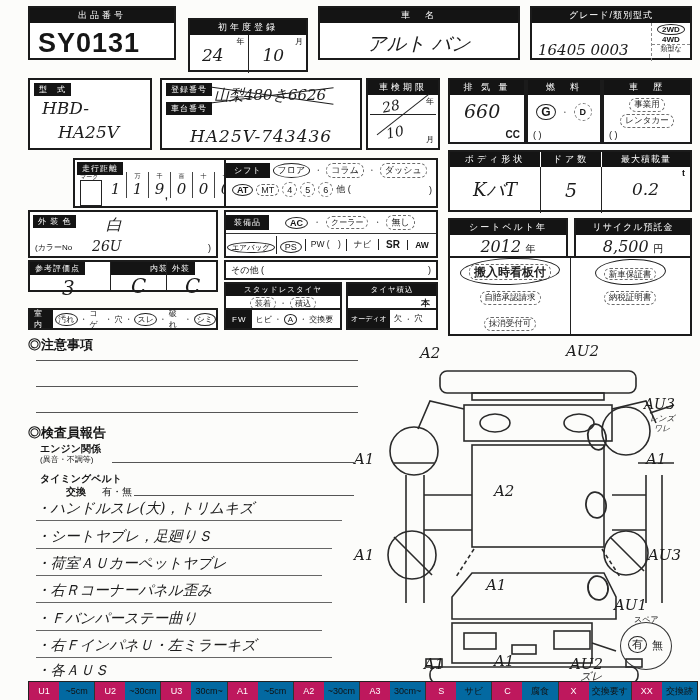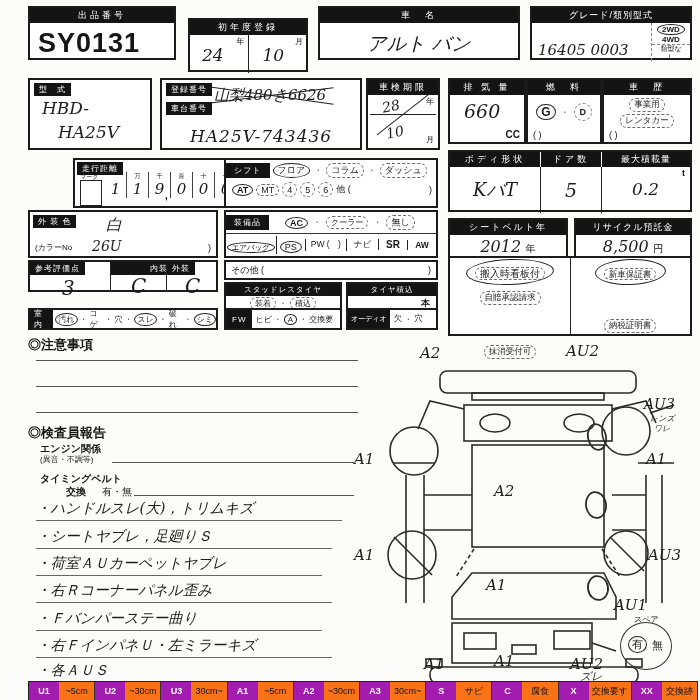--- a/index.html
+++ b/index.html
@@ -20,22 +20,22 @@
   .struck i:nth-child(3){transform:rotate(-7deg);}
   .bigx i{position:absolute;left:2px;right:2px;top:50%;border-top:1.7px solid #222;}
   .bigx i:first-child{transform:rotate(38deg);}
   .bigx i:last-child{transform:rotate(-38deg);}
   .ellwrap{position:relative;display:inline-block;}
   .ellwrap:before{content:"";position:absolute;inset:-4px -9px;border:1.6px solid #222;border-radius:50%;transform:rotate(-2deg);}
   .dlabel{position:absolute;font-size:15px;white-space:nowrap;}
   .uline{position:absolute;border-bottom:1.2px solid #555;}
   .noteline{position:absolute;border-bottom:1.2px solid #666;font-size:14.5px;white-space:nowrap;line-height:1.5;}
   .legend{position:absolute;left:28px;top:681px;width:668px;height:18px;display:flex;align-items:stretch;border:1px solid #222;}
-  .lcode{background:#a21caf;color:#fff;font-size:9px;font-weight:bold;display:flex;align-items:center;justify-content:center;min-width:26px;padding:0 2px;text-align:center;}
-  .ldesc{background:#f97316;color:#111;font-size:9px;display:flex;align-items:center;justify-content:center;flex:1;border-right:1px solid #333;white-space:nowrap;padding:0 3px;}
+  .lcode{background:#be185d;color:#fff;font-size:9px;font-weight:normal;display:flex;align-items:center;justify-content:center;min-width:26px;padding:0 2px;text-align:center;}
+  .ldesc{background:#0369a1;color:#111;font-size:9px;display:flex;align-items:center;justify-content:center;flex:1;border-right:1px solid #333;white-space:nowrap;padding:0 3px;}
   .cellv{border-left:1.4px solid #222;}
 </style>
 </head>
 <body>
 
 <div id="sheet">
 
   <div class="box" style="left:28px;top:6px;width:148px;height:54px;">
     <div class="bar">出品番号</div>
     <div style="font-size:27px;font-weight:bold;letter-spacing:1px;padding:5px 0 0 8px;">SY0131</div>
@@ -312,29 +312,29 @@
       <span>欠</span>
         <span class="sep">・</span>
       <span>穴</span>
     </span>
   </div>
 
   <div class="box" style="left:448px;top:256px;width:244px;height:80px;">
     <div style="position:absolute;left:50%;top:0;bottom:0;border-left:1.4px solid #222;"></div>
     <div style="display:flex;flex-wrap:wrap;height:100%;">
       <div style="width:50%;display:flex;align-items:center;justify-content:center;height:27px;">
-        <span class="ellwrap"><span class="dashpill" style="font-size:10px;">搬入時看板付</span></span>
+        <span class="ellwrap"><span class="dashpill" style="font-size:12px;font-weight:bold;">搬入時看板付</span></span>
       </div>
       <div style="width:50%;display:flex;align-items:center;justify-content:center;height:27px;">
         <span class="ellwrap"><span class="dashpill" style="font-size:8.5px;">新車保証書</span></span>
       </div>
       <div style="width:50%;display:flex;align-items:center;justify-content:center;height:26px;">
         <span class="dashpill" style="font-size:8.5px;">自賠承認請求</span>
       </div>
-      <div style="width:50%;display:flex;align-items:center;justify-content:center;height:26px;margin-top:28px;">
+      <div style="width:50%;display:flex;align-items:center;justify-content:center;height:26px;">
         <span class="dashpill" style="font-size:8.5px;">納税証明書</span>
       </div>
       <div style="width:50%;display:flex;align-items:center;justify-content:center;height:26px;">
         <span class="dashpill" style="font-size:8.5px;">抹消受付可</span>
       </div>
     </div>
   </div>
 
   <div style="position:absolute;left:28px;top:336px;font-size:13px;font-weight:bold;">◎注意事項</div>
   <div class="uline" style="left:36px;top:360px;width:322px;"></div>

